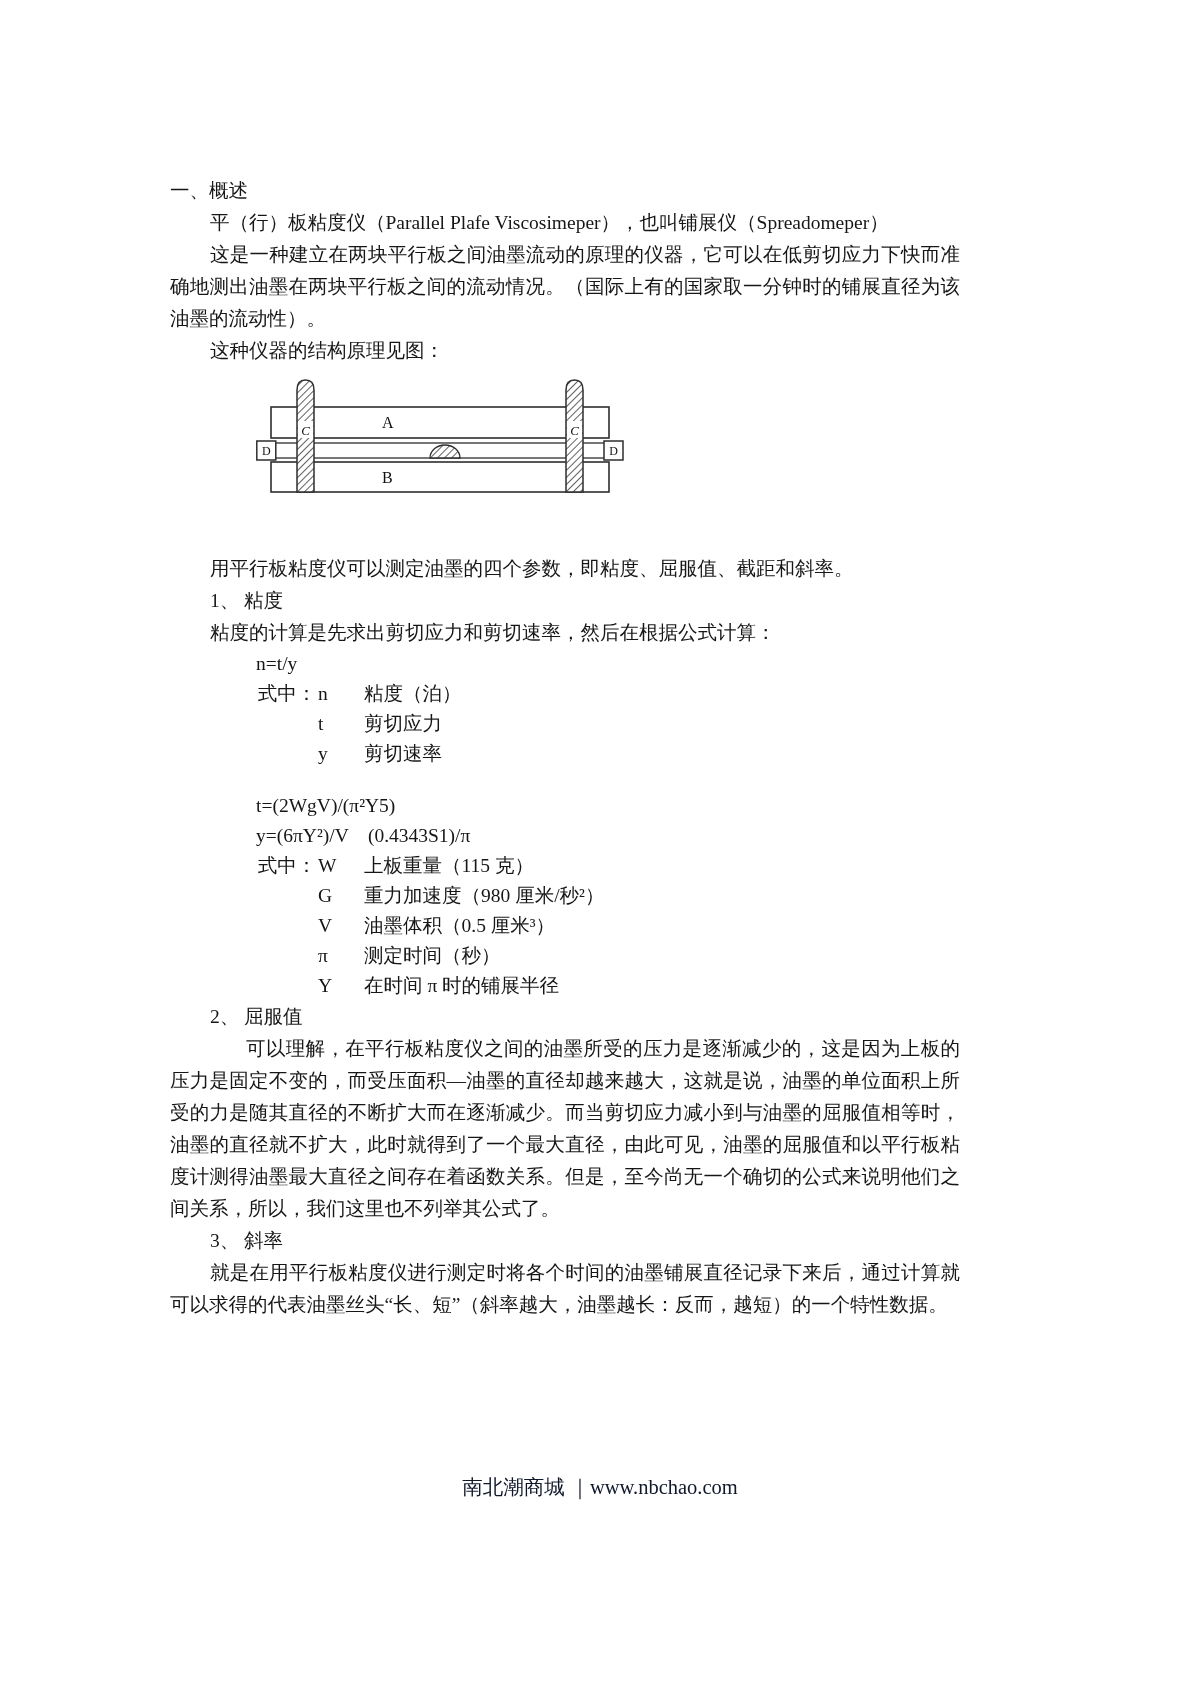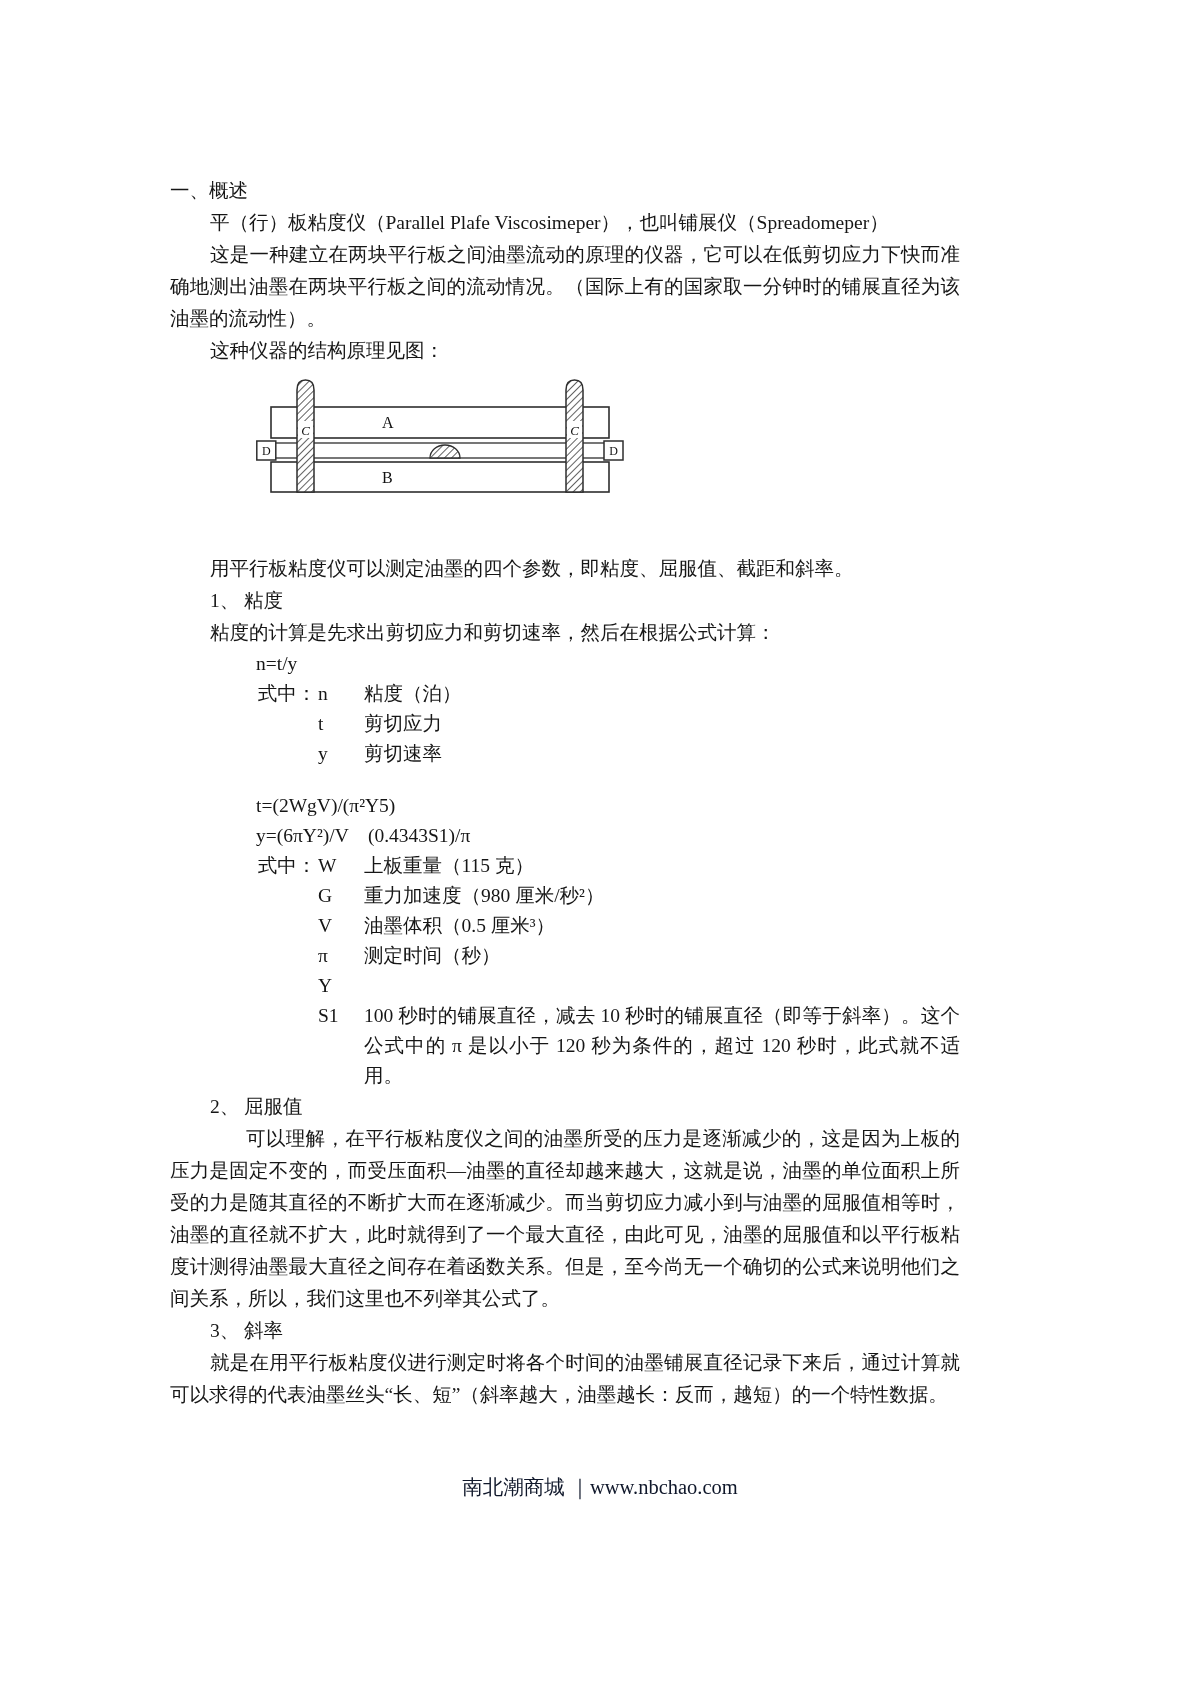--- a/index.html
+++ b/index.html
@@ -136,25 +136,21 @@
         <span class="wdesc">油墨体积（0.5 厘米³）</span>
       </div>
       <div class="wrow">
         <span class="wpre"></span>
         <span class="wsym">π</span>
         <span class="wdesc">测定时间（秒）</span>
       </div>
       <div class="wrow">
         <span class="wpre"></span>
         <span class="wsym">Y</span>
-      </div>
-      <div class="wrow">
-        <span class="wpre"></span>
-        <span class="wsym">S1</span>
-        <span class="wdesc">100 秒时的铺展直径，减去 10 秒时的铺展直径（即等于斜率）。这个公式中的 π 是以小于 120 秒为条件的，超过 120 秒时，此式就不适用。</span>
+        <span class="wdesc">在时间 π 时的铺展半径</span>
       </div>
     </div>
 
     <p class="para">2、 屈服值</p>
     <p class="deep">可以理解，在平行板粘度仪之间的油墨所受的压力是逐渐减少的，这是因为上板的压力是固定不变的，而受压面积—油墨的直径却越来越大，这就是说，油墨的单位面积上所受的力是随其直径的不断扩大而在逐渐减少。而当剪切应力减小到与油墨的屈服值相等时，油墨的直径就不扩大，此时就得到了一个最大直径，由此可见，油墨的屈服值和以平行板粘度计测得油墨最大直径之间存在着函数关系。但是，至今尚无一个确切的公式来说明他们之间关系，所以，我们这里也不列举其公式了。</p>
 
     <p class="para">3、 斜率</p>
     <p class="para">就是在用平行板粘度仪进行测定时将各个时间的油墨铺展直径记录下来后，通过计算就可以求得的代表油墨丝头“长、短”（斜率越大，油墨越长：反而，越短）的一个特性数据。</p>
 
   </div>

